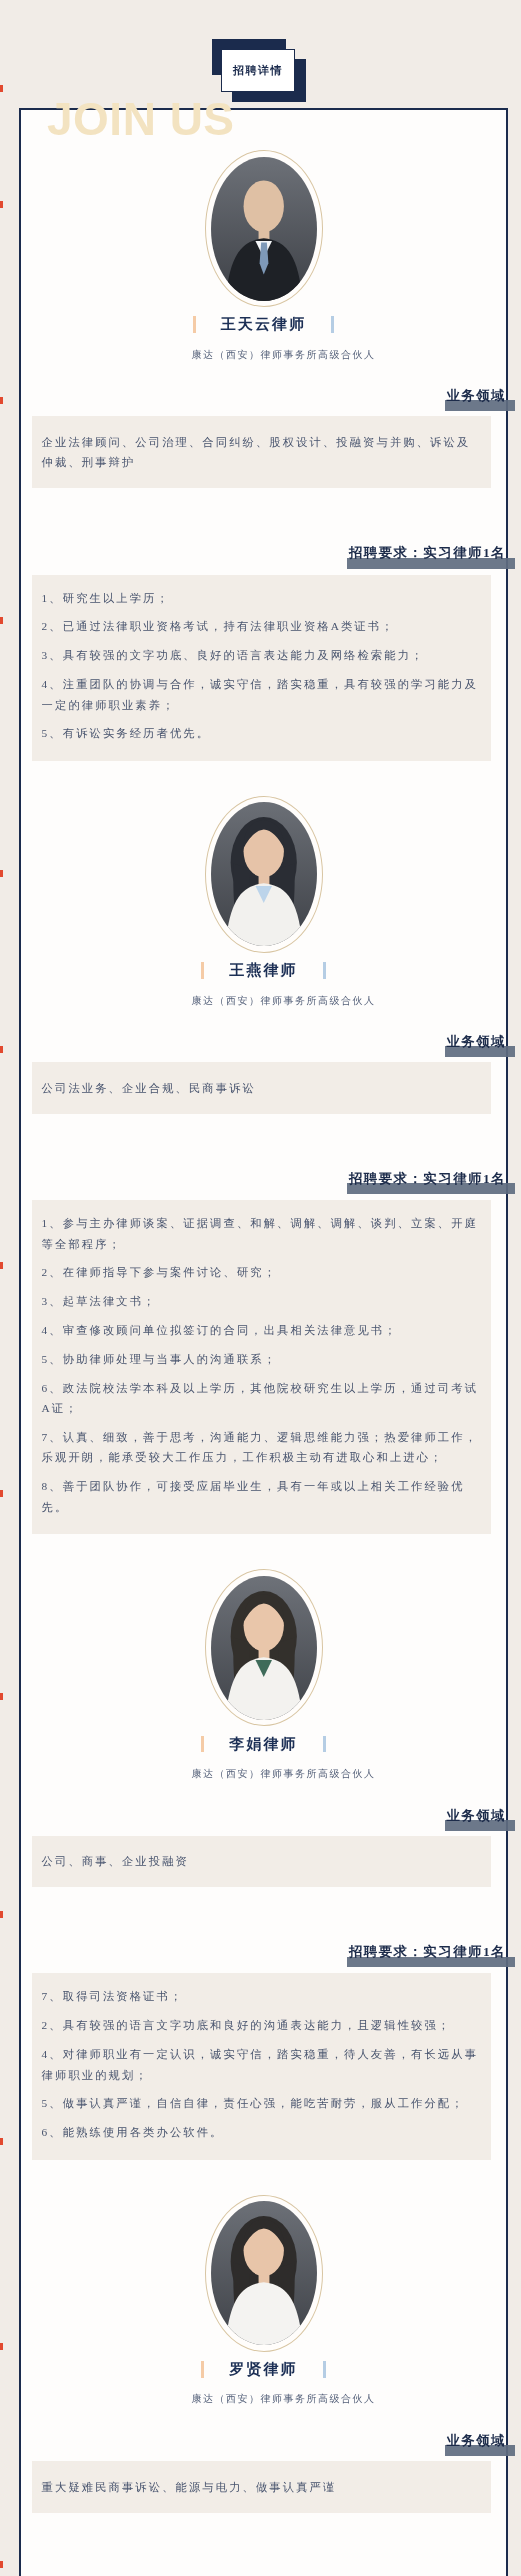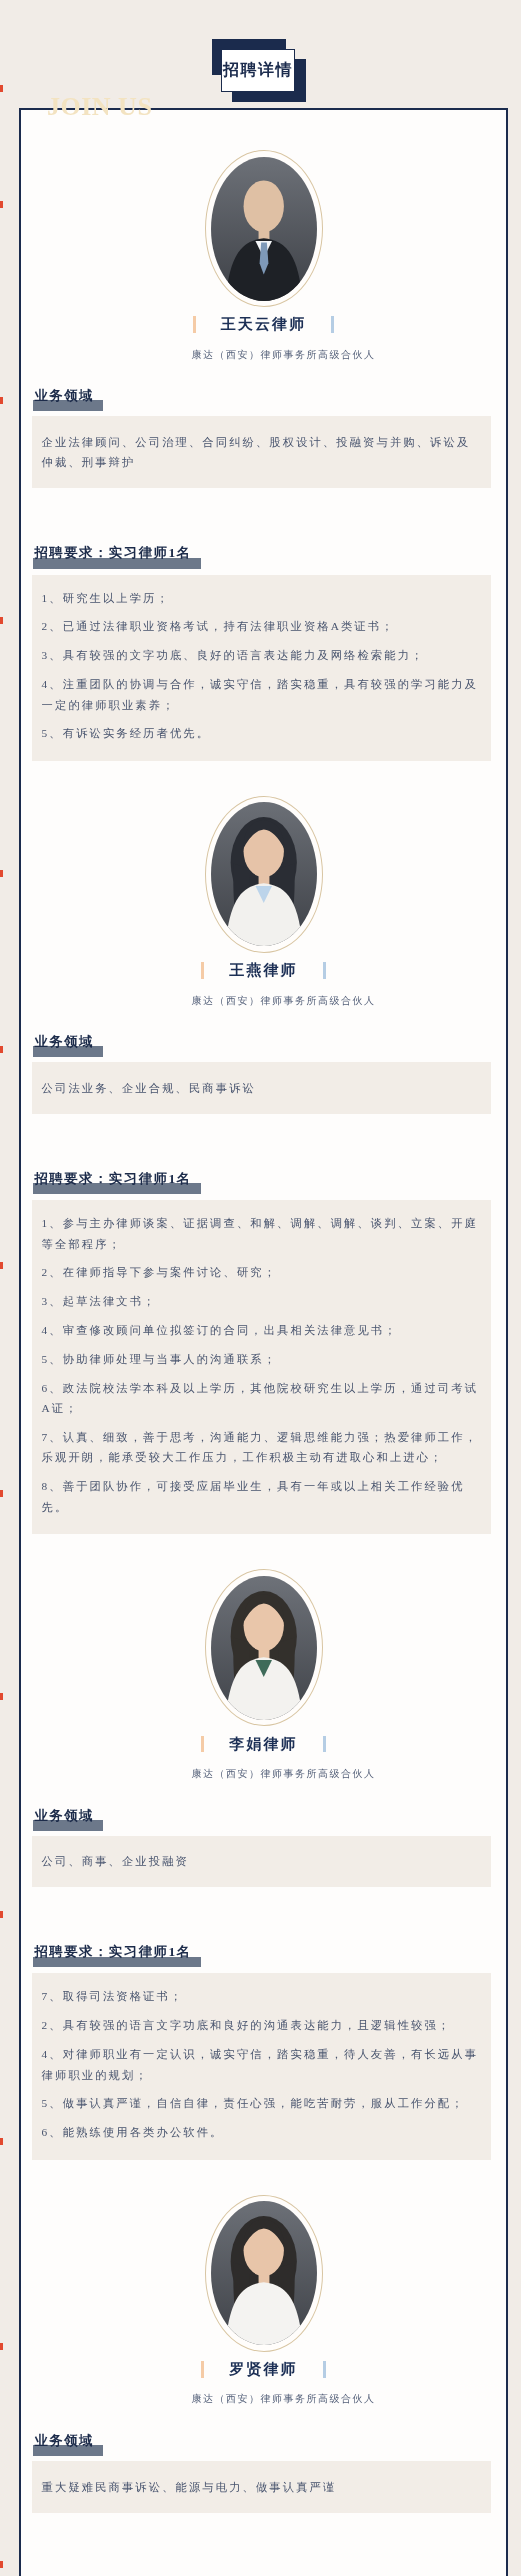--- a/index.html
+++ b/index.html
@@ -21,29 +21,29 @@
   .stamp-under{
     position:absolute;left:232px;top:59px;width:74px;height:43px;
     background:#1b2b4d;
   }
   .stamp-front{
     position:absolute;left:221px;top:49px;width:74px;height:43px;
     background:#ffffff;border:1.5px solid #1b2b4d;box-sizing:border-box;
     display:flex;align-items:center;justify-content:center;
   }
   .stamp-front span{
-    font-size:16px;font-weight:bold;color:#1b2b4d;letter-spacing:1.5px;
+    font-size:11px;font-weight:bold;color:#1b2b4d;letter-spacing:1.5px;
     font-family:Liberation Sans, sans-serif;
     text-align:right;
   }
   
   .joinus{
     position:absolute;left:47px;top:92px;z-index:5;
-    font-family:Liberation Serif, serif;
-    font-weight:bold;font-size:26px;letter-spacing:0.5px;
+    font-family:Liberation Sans, sans-serif;
+    font-weight:bold;font-size:46px;letter-spacing:0.5px;
     color:#f3e3c1;
   }
   
   .main-box{
     position:absolute;left:19px;top:108px;
     width:489px;height:3333px;box-sizing:border-box;
     background:#fefdfc;border:2.1px solid #1b2b4d;
   }
   
   .profile{width:100%;}
@@ -64,21 +64,21 @@
   }
   .bar-peach{width:3.1px;height:16.5px;background:#f5cba6;}
   .bar-blue{width:3.1px;height:16.5px;background:#b5cde4;}
   .lawyer-name{
     font-size:15px;font-weight:bold;color:#1c2f55;letter-spacing:2.1px;
   }
   .firm-line{
     margin-top:12.4px;text-align:center;
     font-size:10px;color:#55617a;letter-spacing:1.5px;height:15.5px;line-height:15.5px;padding-left:40px;
   }
-  .sec-wrap{margin:25px 0 0 13.4px;height:24px;}
+  .sec-wrap{margin:25px 0 0 13.4px;height:24px;text-align:right;}
   .sec{
     position:relative;display:inline-block;
     font-size:13.4px;font-weight:bold;color:#1c2b4a;letter-spacing:1.5px;
   }
   .sec .sec-text{position:relative;z-index:1;}
   .sec::after{
     content:"";position:absolute;left:-1.5px;right:-9.3px;bottom:-6.2px;height:10.8px;
     background:rgba(95,108,128,0.92);z-index:0;
   }
   .info-box{

